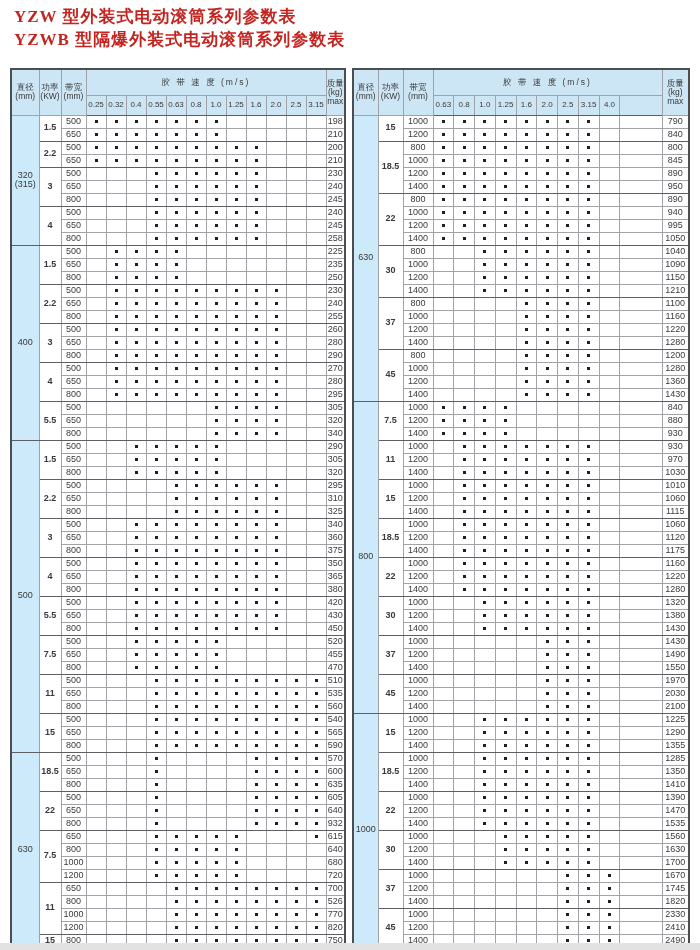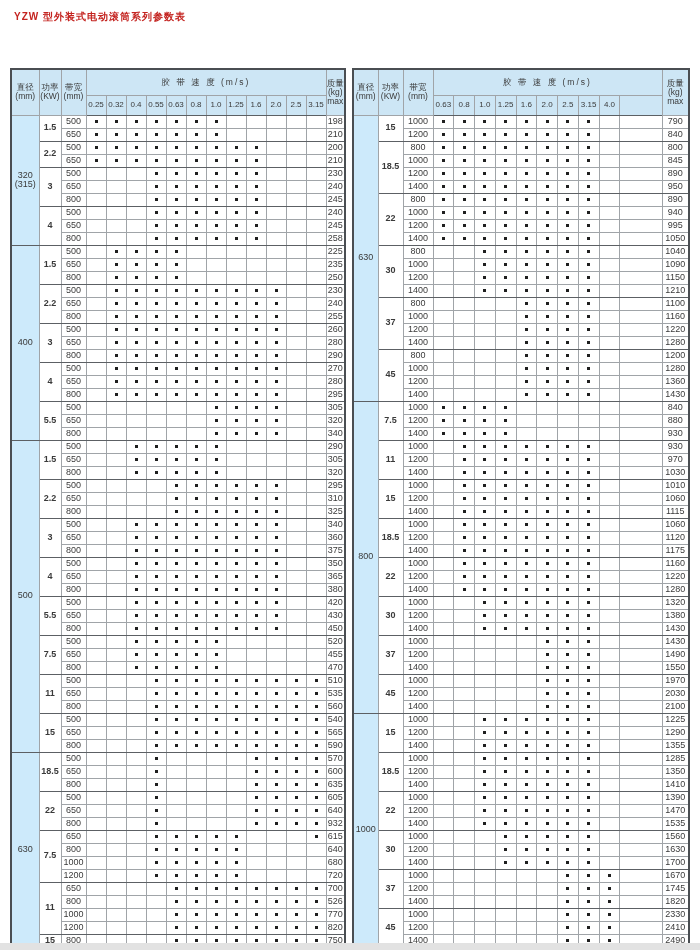--- a/index.html
+++ b/index.html
@@ -14,22 +14,22 @@
     --text:#3a3a3a;
   }
   html,body{margin:0;padding:0;}
   body{
     width:700px;height:950px;position:relative;background:#ffffff;
     font-family:"Liberation Sans","DejaVu Sans",sans-serif;color:var(--text);
     overflow:hidden;
   }
   .titles{position:absolute;left:14px;top:5px;}
   .title{
-    font-size:10px;font-weight:bold;color:var(--title-color);
-    line-height:23px;letter-spacing:1px;white-space:nowrap;
+    font-size:17px;font-weight:bold;color:var(--title-color);
+    line-height:23px;letter-spacing:1px;white-space:nowrap;font-family:Liberation Serif, serif;
   }
   .twrap{position:absolute;top:68px;}
   #left-table{left:10px;width:336px;height:874px;}
   #right-table{left:352px;width:338px;height:874px;}
   table.ptable{
     border-collapse:collapse;table-layout:fixed;
     width:100%;height:100%;
     border:2px solid var(--frame);
   }
   .ptable th,.ptable td{
@@ -58,20 +58,21 @@
   .bottom-strip{
     position:absolute;left:0;top:943px;width:700px;height:7px;
     background:var(--strip);
   }
 </style>
 </head>
 <body>
 
 <div class="titles">
   <div class="title">YZW 型外装式电动滚筒系列参数表</div>
+  <div class="title">YZWB 型隔爆外装式电动滚筒系列参数表</div>
 </div>
 
 <div class="twrap" id="left-table">
     <table class="ptable">
       <colgroup>
         <col style="width: 28px;">
         <col style="width: 22px;">
         <col style="width: 25px;">
         <col>
         <col>

